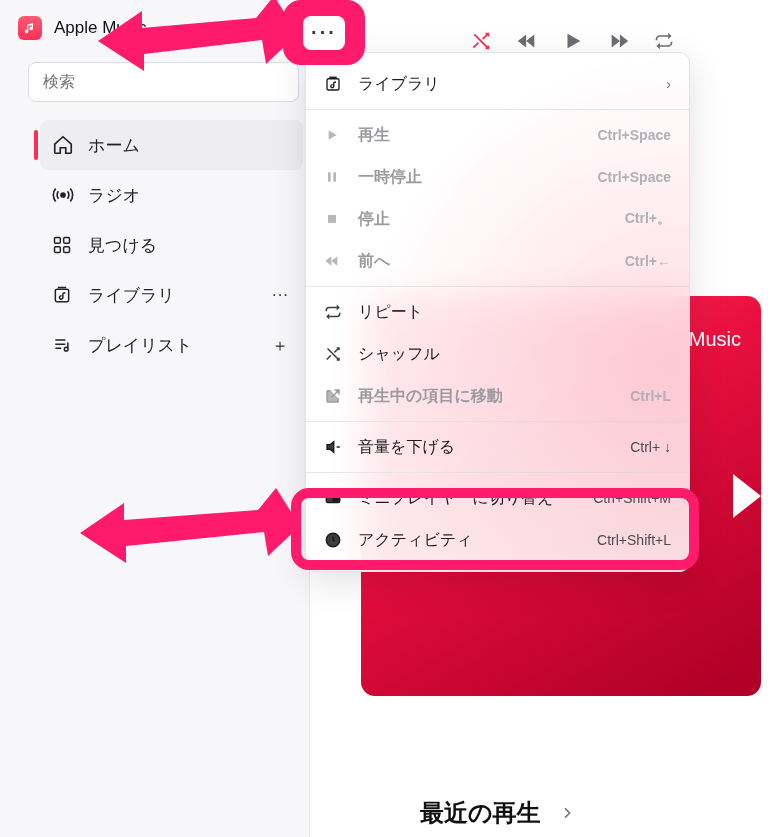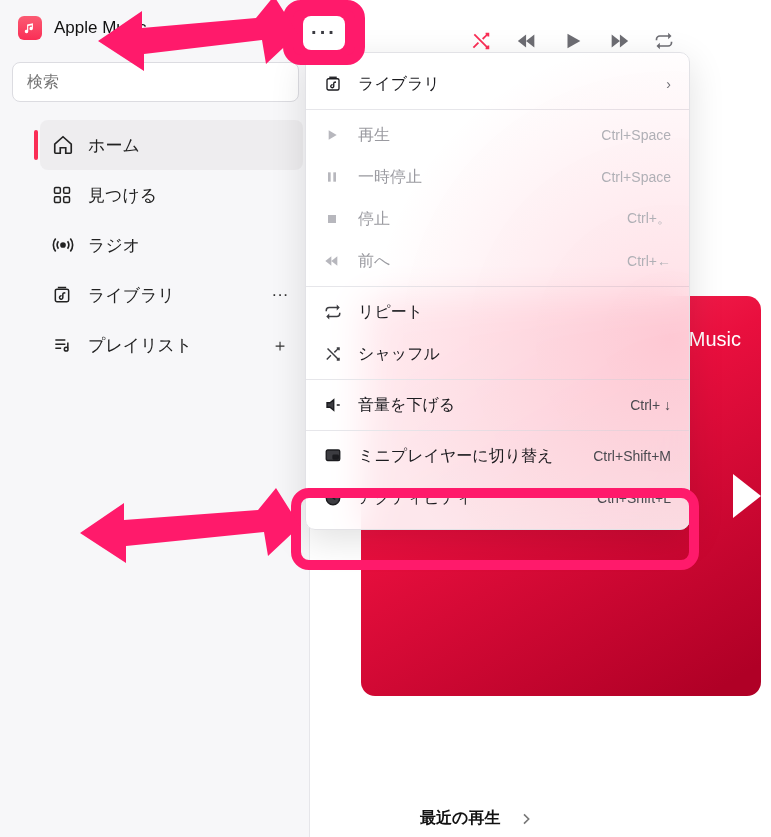--- a/index.html
+++ b/index.html
@@ -4,48 +4,48 @@
 <style>
 * { margin: 0; padding: 0; box-sizing: border-box; font-family: -apple-system, "Segoe UI", Meiryo, sans-serif; }
 body { width: 771px; height: 837px; overflow: hidden; background: #fff; position: relative; }
 
 
 .sidebar { position: absolute; left: 0; top: 0; width: 310px; height: 100%; background: #f7f7f9; border-right: 1px solid #e6e6ea; }
 .app-title-row { display: flex; align-items: center; gap: 12px; padding: 16px 18px 10px 18px; }
 .app-logo { width: 24px; height: 24px; border-radius: 6px; background: linear-gradient(180deg,#fb5b73,#fa2e56); display: flex; align-items: center; justify-content: center; }
 .app-logo svg { width: 14px; height: 14px; fill: #fff; }
 .app-title { font-size: 17px; color: #111; }
-.search-wrap { margin: 12px 10px 18px 12px; }
+.search-wrap { margin: 12px 10px 18px 28px; }
 .search-input { width: 100%; height: 40px; border-radius: 8px; border: 1px solid #dcdce1; background: #fff; padding: 0 14px; font-size: 16px; color: #888; outline: none; }
 .nav { display: flex; flex-direction: column; padding: 0 6px; margin-left: 34px; }
 .nav-item { display: flex; align-items: center; height: 50px; padding: 0 12px; border-radius: 8px; font-size: 17px; color: #222; position: relative; cursor: default; }
 .nav-item .nav-icon { width: 36px; display: flex; justify-content: flex-start; }
 .nav-item.active { background: #edeceef5; }
 .nav-item.active::before { content: ""; position: absolute; left: -6px; top: 10px; bottom: 10px; width: 4px; border-radius: 2px; background: #fa2e56; }
 .nav-item .trailing { margin-left: auto; color: #333; width: 22px; text-align: center; }
 
 
 .main { position: absolute; left: 310px; top: 0; right: 0; bottom: 0; background: #fff; overflow: hidden; }
 .gradient-card { position: absolute; right: 10px; top: 296px; width: 400px; height: 400px; border-radius: 14px; background: linear-gradient(150deg,#ff3660 5%,#e90f3e 40%,#b00026 95%); display: flex; flex-direction: column; }
 .gradient-card .card-text { position: absolute; top: 32px; right: 20px; color: #fff; font-size: 20px; font-weight: 500; }
 .gradient-card .play-tri { position: absolute; right: 0; top: 50%; transform: translateY(-50%); width: 0; height: 0; border-left: 28px solid #fff; border-top: 22px solid transparent; border-bottom: 22px solid transparent; }
-.recent { position: absolute; left: 110px; bottom: 8px; font-size: 16px; font-weight: 600; color: #111; display: flex; align-items: center; gap: 18px; }
+.recent { position: absolute; left: 110px; bottom: 8px; font-size: 24px; font-weight: 600; color: #111; display: flex; align-items: center; gap: 18px; }
 
 
 .transport { position: absolute; top: 30px; left: 470px; display: flex; gap: 24px; align-items: center; }
 .transport .tbtn svg { fill: #6d6d73; }
 .transport .tbtn.shuffle svg { fill: #fa2e56; }
 
 
 .menu { position: absolute; left: 305px; top: 52px; width: 385px; background: rgba(255,255,255,0.90); backdrop-filter: blur(18px); border-radius: 10px; border: 1px solid #e2e2e6; box-shadow: 0 10px 36px rgba(0,0,0,.12); padding: 6px 0; }
 .menu-pink-wash { position: absolute; inset: 0; background: radial-gradient(circle at 95% 60%, rgba(255,60,100,.18), transparent 65%); pointer-events: none; border-radius: 10px; }
 .menu-section { border-top: 1px solid #e6e6ea; padding: 4px 0; }
 .menu-section:first-child { border-top: none; }
 .menu-item { display: flex; align-items: center; height: 42px; padding: 0 18px 0 18px; font-size: 16px; color: #1b1b1f; position: relative; }
-.menu-item.disabled { color: #9a9aa0; }
+.menu-item.disabled { color: #9a9aa0; font-weight: bold; }
 .menu-item .mi-icon { width: 34px; display: flex; justify-content: flex-start; }
 .menu-item.disabled .mi-icon svg { fill: #b7b7bd; }
 .menu-item .mi-icon svg { fill: #3c3c41; }
 .menu-item .mi-label { flex: 1; }
 .menu-item .mi-short { font-size: 14px; color: #4a4a50; }
 .menu-item.disabled .mi-short { color: #b0b0b6; }
 .menu-item .mi-chevron { font-size: 14px; color: #6e6e74; }
 
 
 .annot-box { position: absolute; border: 10px solid #ff1a6b; border-radius: 18px; pointer-events: none; }
@@ -82,40 +82,40 @@
     <div class="nav-item active">
       <span class="nav-icon">
         <svg class="ic22" viewBox="0 0 24 24" fill="none" stroke="#222" stroke-width="1.8">
             <path d="M3 11 12 3l9 8v9a1 1 0 0 1-1 1h-5v-6h-6v6H4a1 1 0 0 1-1-1z"></path>
           </svg>
       </span>
       <span>ホーム</span>
     </div>
     <div class="nav-item">
       <span class="nav-icon">
+        <svg class="ic22" viewBox="0 0 24 24" fill="none" stroke="#222" stroke-width="1.8">
+            <circle cx="12" cy="12" r="2.2" fill="#222"></circle>
+            <path d="M7 8a7 7 0 0 0 0 8M17 8a7 7 0 0 1 0 8M4 5a11 11 0 0 0 0 14M20 5a11 11 0 0 1 0 14"></path>
+          </svg>
+      </span>
+      <span>ラジオ</span>
+    </div>
+    <div class="nav-item">
+      <span class="nav-icon">
         <svg class="ic20" viewBox="0 0 24 24" fill="none" stroke="#222" stroke-width="1.8">
             <rect x="3" y="3" width="7" height="7" rx="1.5"></rect>
             <rect x="14" y="3" width="7" height="7" rx="1.5"></rect>
             <rect x="3" y="14" width="7" height="7" rx="1.5"></rect>
             <rect x="14" y="14" width="7" height="7" rx="1.5"></rect>
           </svg>
       </span>
       <span>見つける</span>
     </div>
     <div class="nav-item">
       <span class="nav-icon">
-        <svg class="ic22" viewBox="0 0 24 24" fill="none" stroke="#222" stroke-width="1.8">
-            <circle cx="12" cy="12" r="2.2" fill="#222"></circle>
-            <path d="M7 8a7 7 0 0 0 0 8M17 8a7 7 0 0 1 0 8M4 5a11 11 0 0 0 0 14M20 5a11 11 0 0 1 0 14"></path>
-          </svg>
-      </span>
-      <span>ラジオ</span>
-    </div>
-    <div class="nav-item">
-      <span class="nav-icon">
         <svg class="ic20" viewBox="0 0 24 24" fill="none" stroke="#222" stroke-width="1.8">
             <rect x="4" y="5" width="16" height="15" rx="2"></rect>
             <path d="M7 3h10"></path>
             <path d="M13 10v5a2 2 0 1 1-1.5-1.94"></path>
             <path d="M13 10l3-.7"></path>
           </svg>
       </span>
       <span>ライブラリ</span>
       <span class="trailing">···</span>
     </div>
@@ -240,20 +240,29 @@
           <span class="mi-label">リピート</span>
         </div>
         <div class="menu-item">
           <span class="mi-icon">
             <svg class="ic18" viewBox="0 0 24 24">
               <path d="M17 3h4v4h-2V6l-4.5 4.5-1.4-1.4L17.6 5H17V3zm4 14v4h-4v-2h.6L4 5.4 5.4 4 19 17.6V17h2zM3 18.6 8.5 13l1.4 1.4L4.4 20 3 18.6z"></path>
             </svg>
           </span>
           <span class="mi-label">シャッフル</span>
         </div>
+        <div class="menu-item disabled">
+          <span class="mi-icon">
+            <svg class="ic18" viewBox="0 0 24 24" fill="none" stroke="currentColor" stroke-width="1.8">
+              <path d="M14 4h6v6M20 4 10 14M9 5H5a1 1 0 0 0-1 1v13a1 1 0 0 0 1 1h13a1 1 0 0 0 1-1v-4"></path>
+            </svg>
+          </span>
+          <span class="mi-label">再生中の項目に移動</span>
+          <span class="mi-short">Ctrl+L</span>
+        </div>
       </div>
       <div class="menu-section">
         <div class="menu-item">
           <span class="mi-icon">
             <svg class="ic18" viewBox="0 0 24 24" fill="none" stroke="currentColor" stroke-width="1.8">
               <path d="M4 9v6h4l5 4V5L8 9H4zM17 12h4"></path>
             </svg>
           </span>
           <span class="mi-label">音量を下げる</span>
           <span class="mi-short">Ctrl+ ↓</span>

